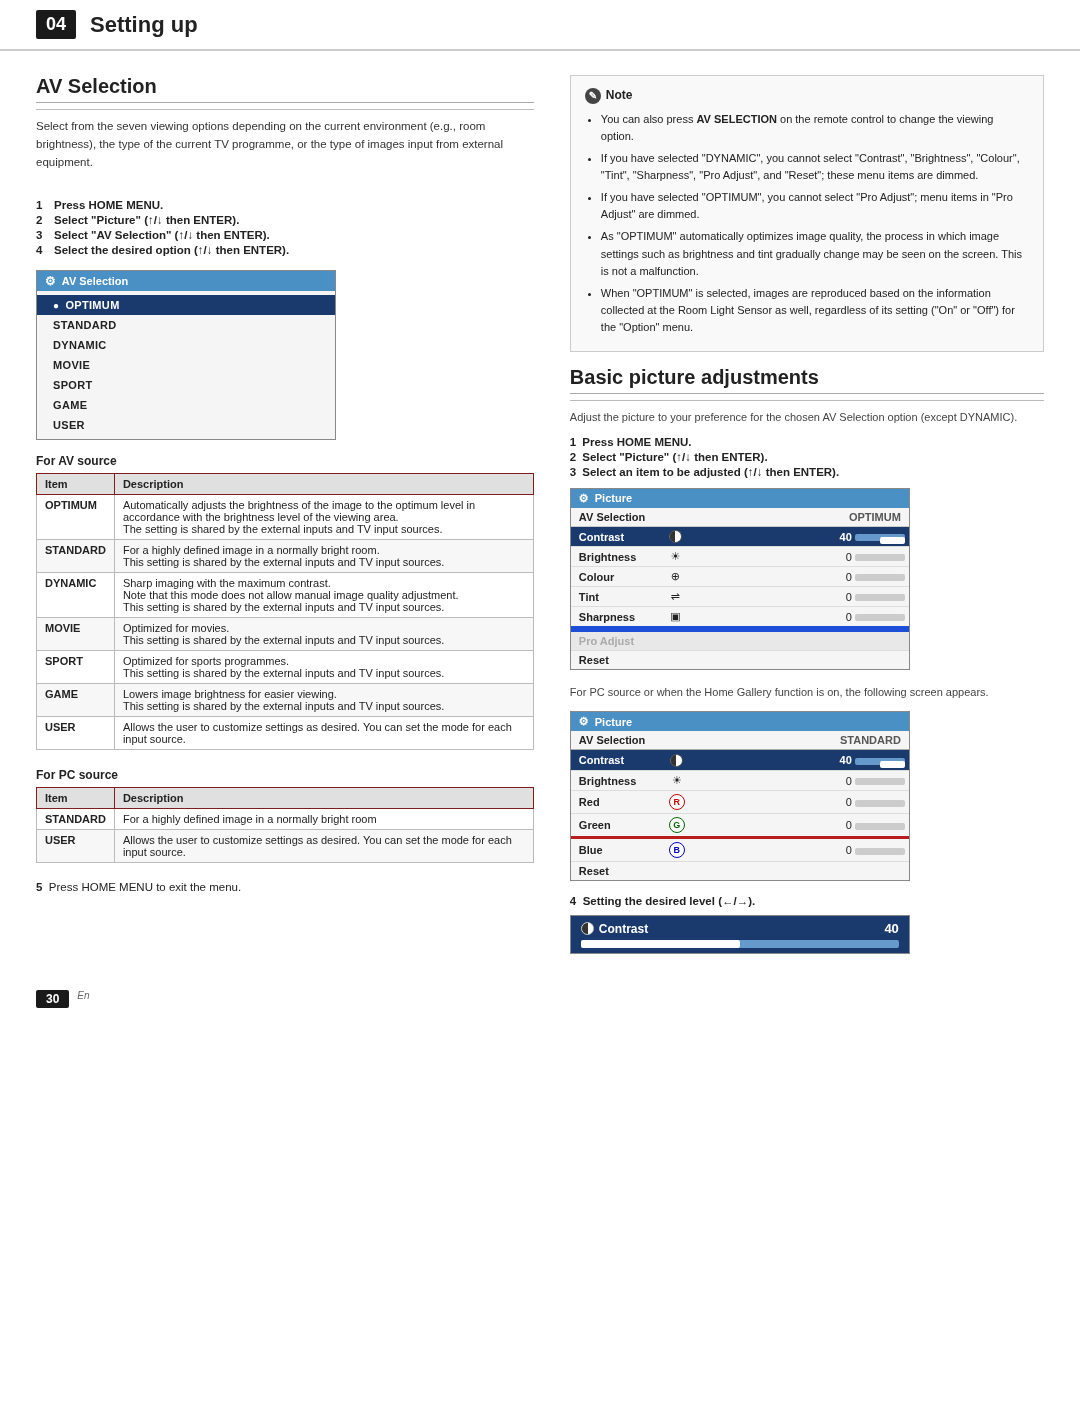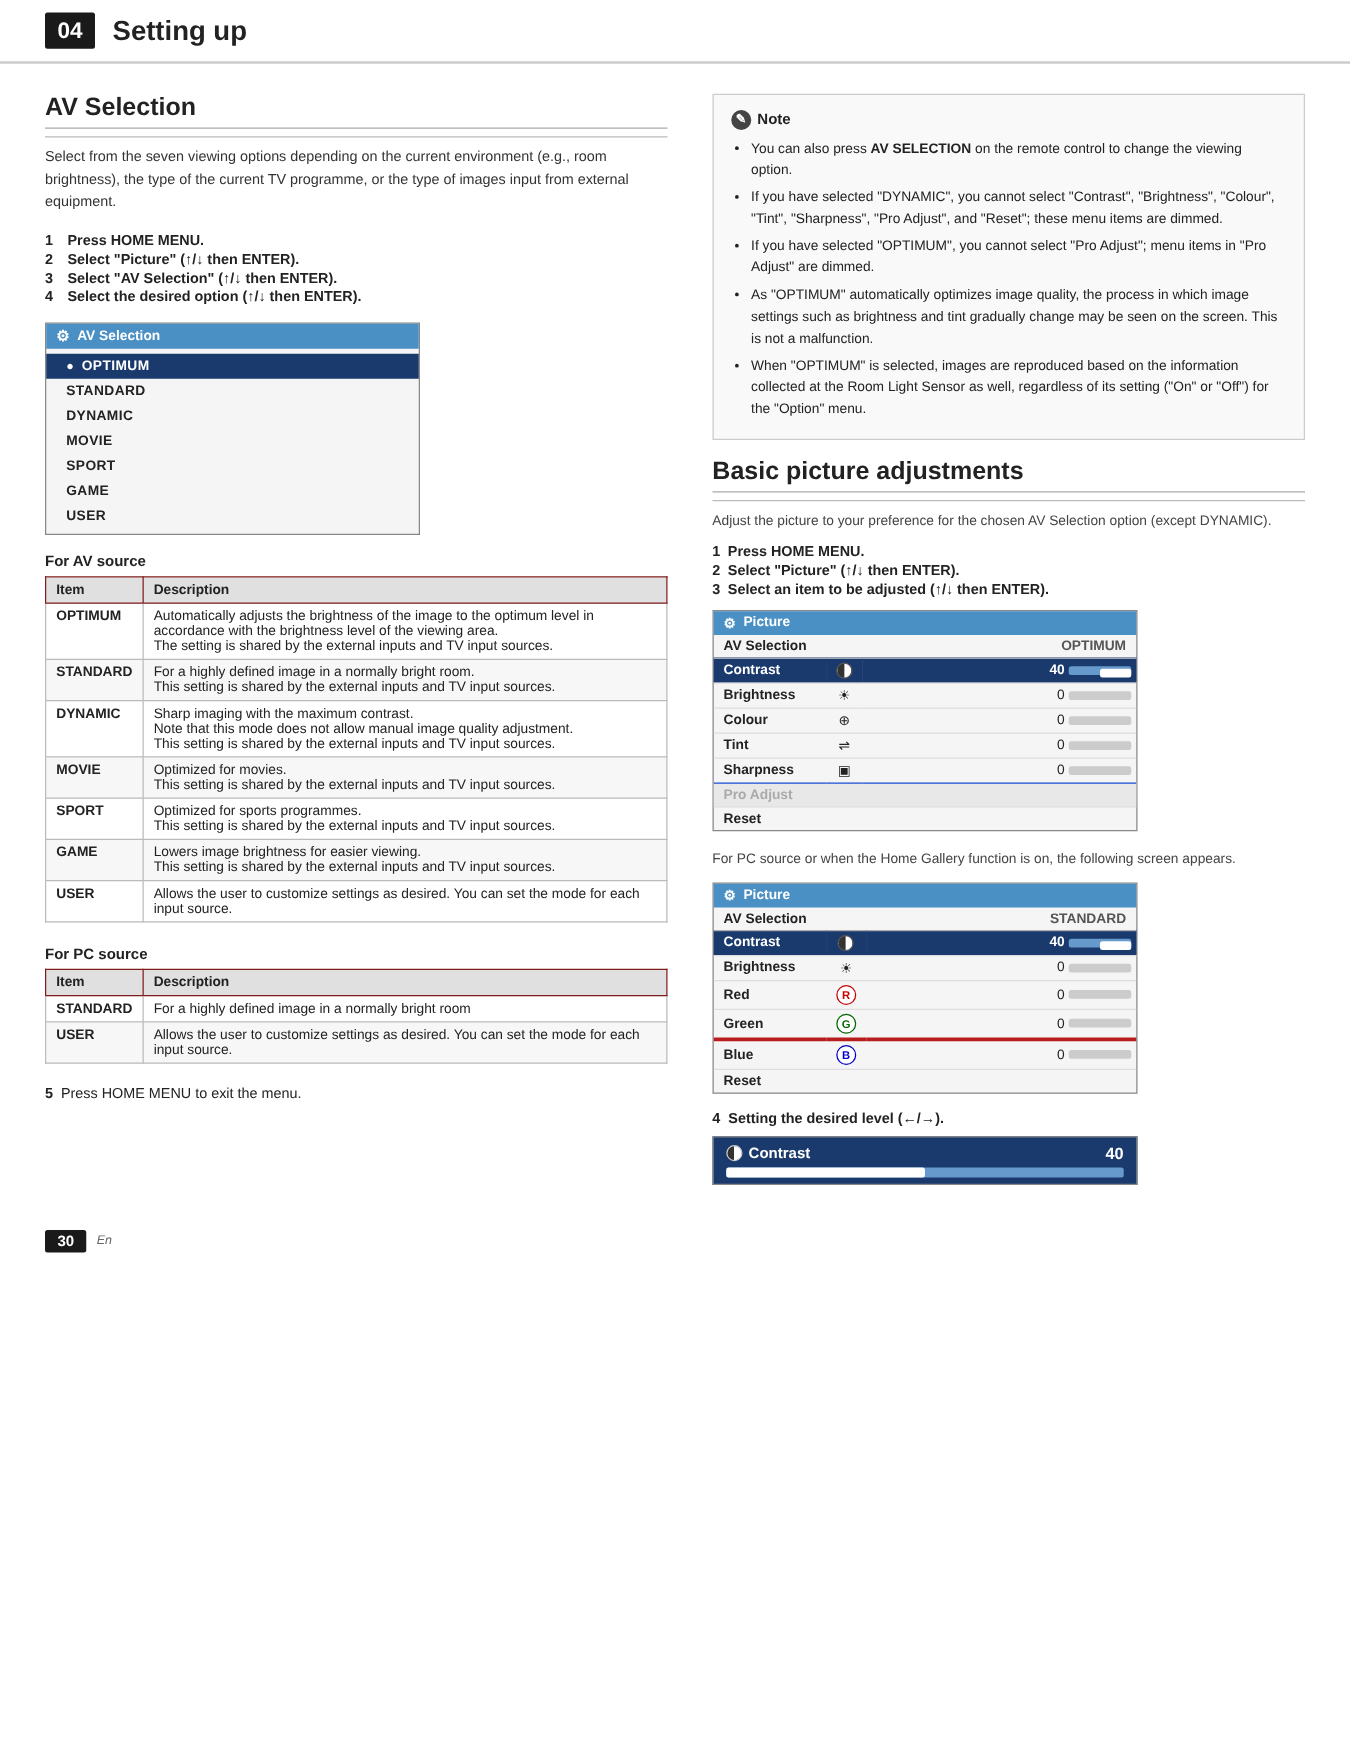--- a/index.html
+++ b/index.html
@@ -58,21 +58,21 @@
       color: #222;
       margin-bottom: 6px;
       padding-bottom: 4px;
       border-bottom: 1px solid #aaa;
     }
 
     
     .intro-text {
       font-size: 11.5px;
       line-height: 1.55;
-      margin-bottom: 16px;
+      margin-bottom: 28px;
       color: #333;
     }
 
     
     .steps-list {
       list-style: none;
       margin-bottom: 14px;
     }
     .steps-list li {
       font-size: 11.5px;
@@ -286,21 +286,20 @@
       border-radius: 50%;
       background: linear-gradient(to right, #333 50%, #fff 50%);
       border: 1px solid #555;
       vertical-align: middle;
     }
 
     
     .page-footer {
       padding: 6px 36px;
       display: flex;
-      align-items: center;
       gap: 8px;
     }
     .page-num-badge {
       background: #1a1a1a;
       color: #fff;
       font-size: 12px;
       font-weight: bold;
       padding: 2px 10px;
       border-radius: 2px;
     }
@@ -560,21 +559,21 @@
         <tr style="border-top:1px solid #ddd;">
           <td class="label-col">Tint</td>
           <td class="icon-cell"><span>⇌</span></td>
           <td style="text-align:right;font-size:11px;padding-right:4px;">0 <span style="display:inline-block;width:50px;height:7px;background:#ccc;border-radius:2px;vertical-align:middle;"></span></td>
         </tr>
         <tr style="border-top:1px solid #ddd;">
           <td class="label-col">Sharpness</td>
           <td class="icon-cell"><span>▣</span></td>
           <td style="text-align:right;font-size:11px;padding-right:4px;">0 <span style="display:inline-block;width:50px;height:7px;background:#ccc;border-radius:2px;vertical-align:middle;"></span></td>
         </tr>
-        <tr style="border-top:1px solid #1d4ed8;background:#e8e8e8;margin-left:36px;">
+        <tr style="border-top:6px solid #1d4ed8;background:#e8e8e8;margin-left:36px;">
           <td class="label-col" colspan="3" style="color:#aaa;">Pro Adjust</td>
         </tr>
         <tr style="border-top:1px solid #ddd;">
           <td class="label-col" colspan="3">Reset</td>
         </tr>
       </tbody>
         </table>
     </div>
 
     <p class="right-step-desc">For PC source or when the Home Gallery function is on, the following screen appears.</p>

